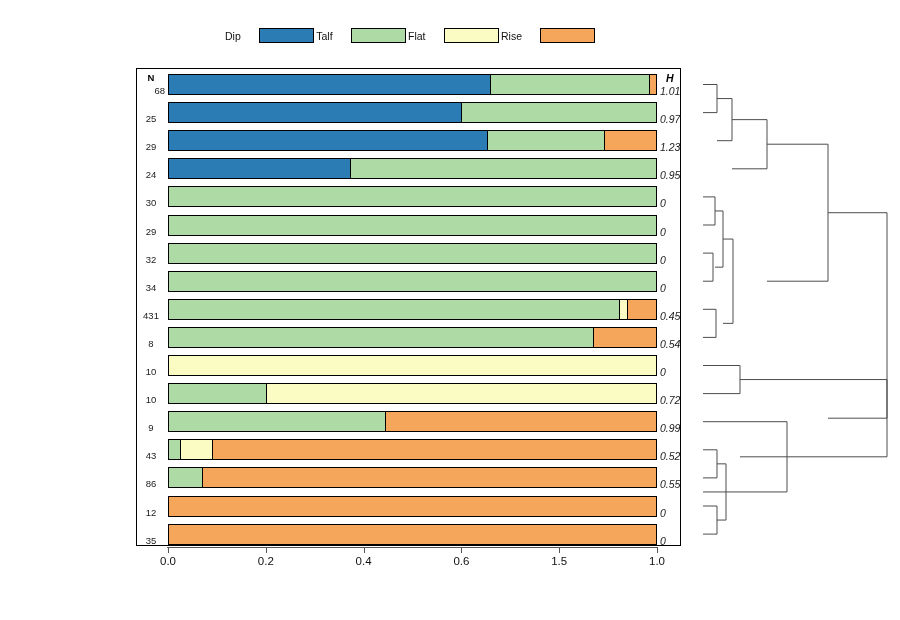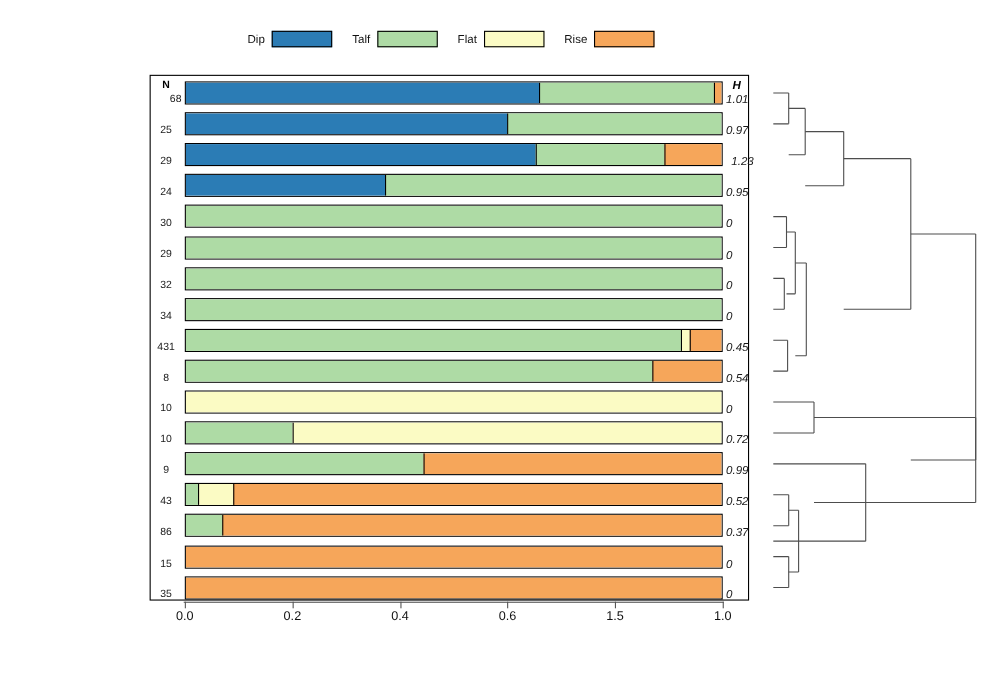--- a/index.html
+++ b/index.html
@@ -16,21 +16,21 @@
   #chart-title{
     left:0;top:6px;width:900px;text-align:center;
     font-size:15px;font-weight:bold;letter-spacing:.2px;
   }
 
   
   #legend{
     left:225px;top:26px;width:370px;height:19px;
     display:flex;align-items:center;justify-content:space-between;
   }
-  .legend-item{display:flex;align-items:center;gap:6px;}
+  .legend-item{display:flex;align-items:center;gap:18px;}
   .legend-label{font-size:10.5px;color:#111;}
   .legend-swatch{
     width:55px;height:15px;border:1px solid #000;box-sizing:border-box;
   }
 
   
   #plot-frame{
     left:136px;top:68px;width:545px;height:478px;
     border:1px solid #000;box-sizing:border-box;background:#fff;
   }
@@ -118,21 +118,21 @@
         <div class="seg" style="width: 32.5%; background: rgb(174, 219, 165);"></div>
         <div class="seg" style="width: 1.5%; background: rgb(246, 166, 90);"></div>
       </div>
       <div class="ncol" style="top: 113.1px;">25</div>
       <div class="hcol" style="top: 113.1px;">0.97</div>
       <div class="bar" style="left: 168px; top: 102.1px; width: 489px; height: 21px;">
         <div class="seg" style="width: 60%; background: rgb(43, 124, 181);"></div>
         <div class="seg" style="width: 40%; background: rgb(174, 219, 165);"></div>
       </div>
       <div class="ncol" style="top: 141.2px;">29</div>
-      <div class="hcol" style="top: 141.2px; text-align: center;">1.23</div>
+      <div class="hcol" style="top: 141.2px;">1.23</div>
       <div class="bar" style="left: 168px; top: 130.2px; width: 489px; height: 21px;">
         <div class="seg" style="width: 65.2%; background: rgb(43, 124, 181);"></div>
         <div class="seg" style="width: 24.2%; background: rgb(174, 219, 165);"></div>
         <div class="seg" style="width: 10.6%; background: rgb(246, 166, 90);"></div>
       </div>
       <div class="ncol" style="top: 169.3px;">24</div>
       <div class="hcol" style="top: 169.3px;">0.95</div>
       <div class="bar" style="left: 168px; top: 158.3px; width: 489px; height: 21px;">
         <div class="seg" style="width: 37.2%; background: rgb(43, 124, 181);"></div>
         <div class="seg" style="width: 62.8%; background: rgb(174, 219, 165);"></div>
@@ -188,26 +188,26 @@
         <div class="seg" style="width: 55.6%; background: rgb(246, 166, 90);"></div>
       </div>
       <div class="ncol" style="top: 450.3px;">43</div>
       <div class="hcol" style="top: 450.3px;">0.52</div>
       <div class="bar" style="left: 168px; top: 439.3px; width: 489px; height: 21px;">
         <div class="seg" style="width: 2.2%; background: rgb(174, 219, 165);"></div>
         <div class="seg" style="width: 6.6%; background: rgb(251, 251, 196);"></div>
         <div class="seg" style="width: 91.2%; background: rgb(246, 166, 90);"></div>
       </div>
       <div class="ncol" style="top: 478.4px;">86</div>
-      <div class="hcol" style="top: 478.4px;">0.37</div>
+      <div class="hcol" style="top: 478.4px;">0.55</div>
       <div class="bar" style="left: 168px; top: 467.4px; width: 489px; height: 21px;">
         <div class="seg" style="width: 6.8%; background: rgb(174, 219, 165);"></div>
         <div class="seg" style="width: 93.2%; background: rgb(246, 166, 90);"></div>
       </div>
-      <div class="ncol" style="top: 506.5px;">15</div>
+      <div class="ncol" style="top: 506.5px;">12</div>
       <div class="hcol" style="top: 506.5px;">0</div>
       <div class="bar" style="left: 168px; top: 495.5px; width: 489px; height: 21px;">
         <div class="seg" style="width: 100%; background: rgb(246, 166, 90);"></div>
       </div>
       <div class="ncol" style="top: 534.6px;">35</div>
       <div class="hcol" style="top: 534.6px;">0</div>
       <div class="bar" style="left: 168px; top: 523.6px; width: 489px; height: 21px;">
         <div class="seg" style="width: 100%; background: rgb(246, 166, 90);"></div>
       </div>
     </div>

